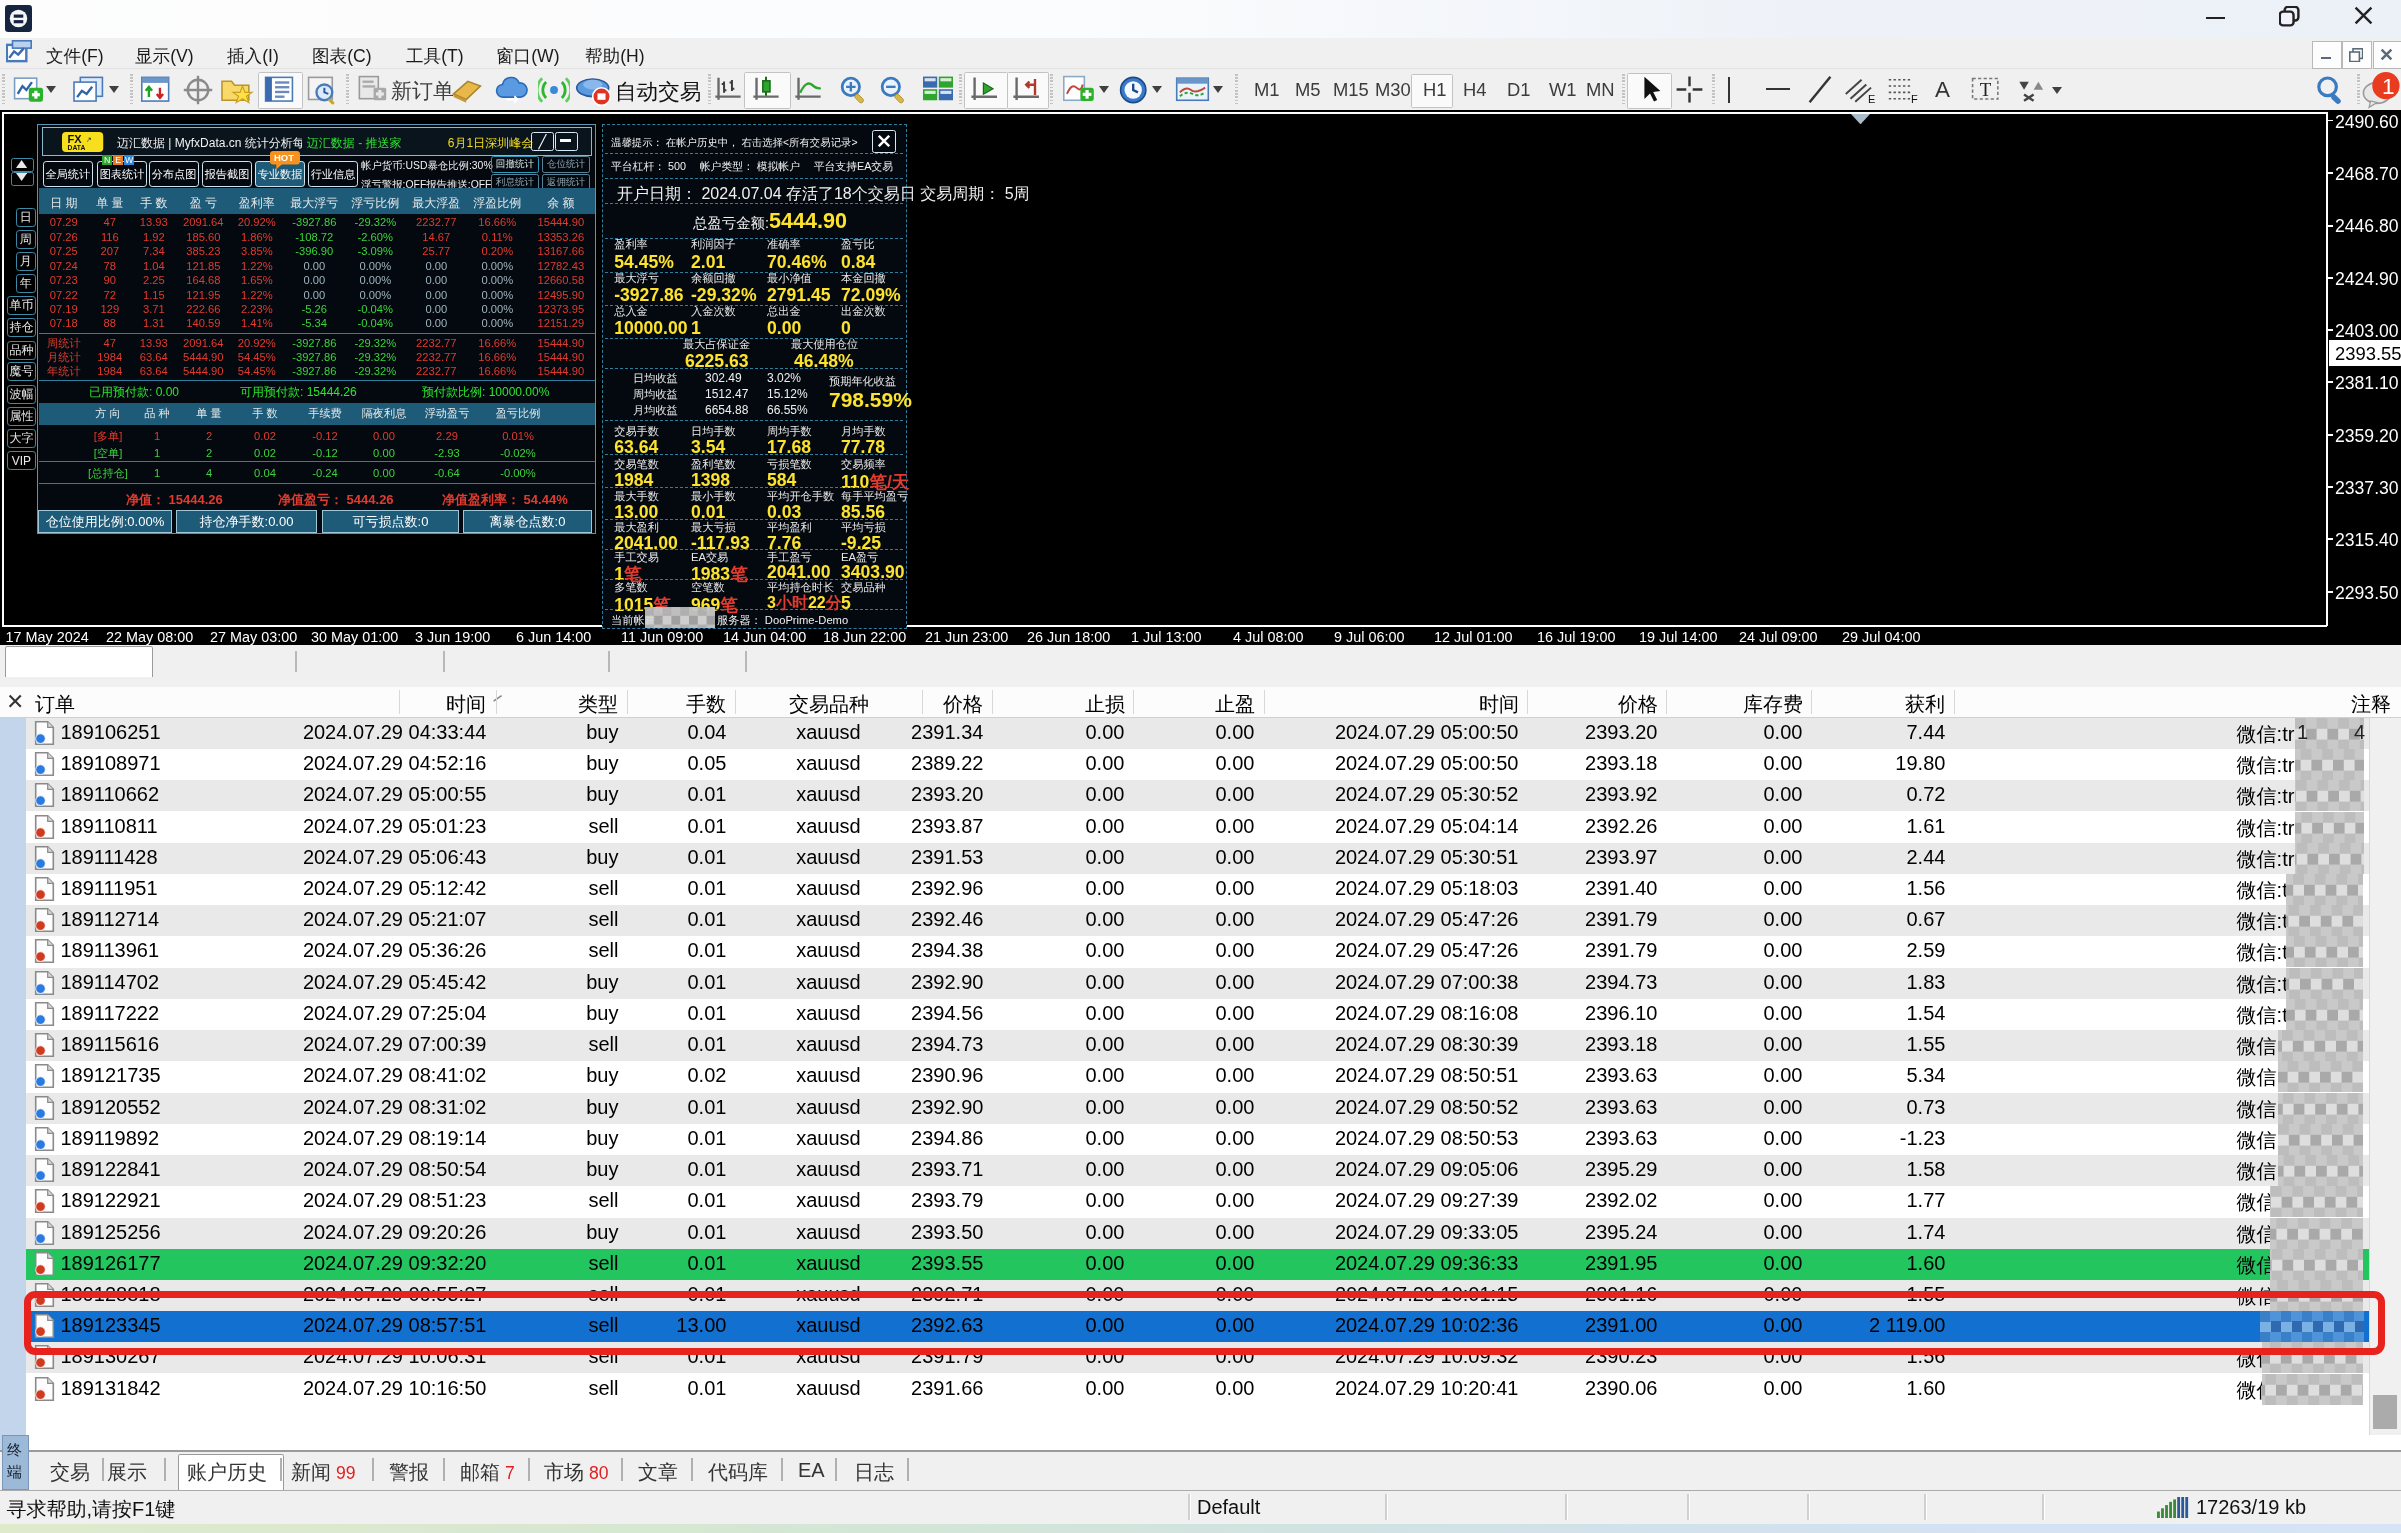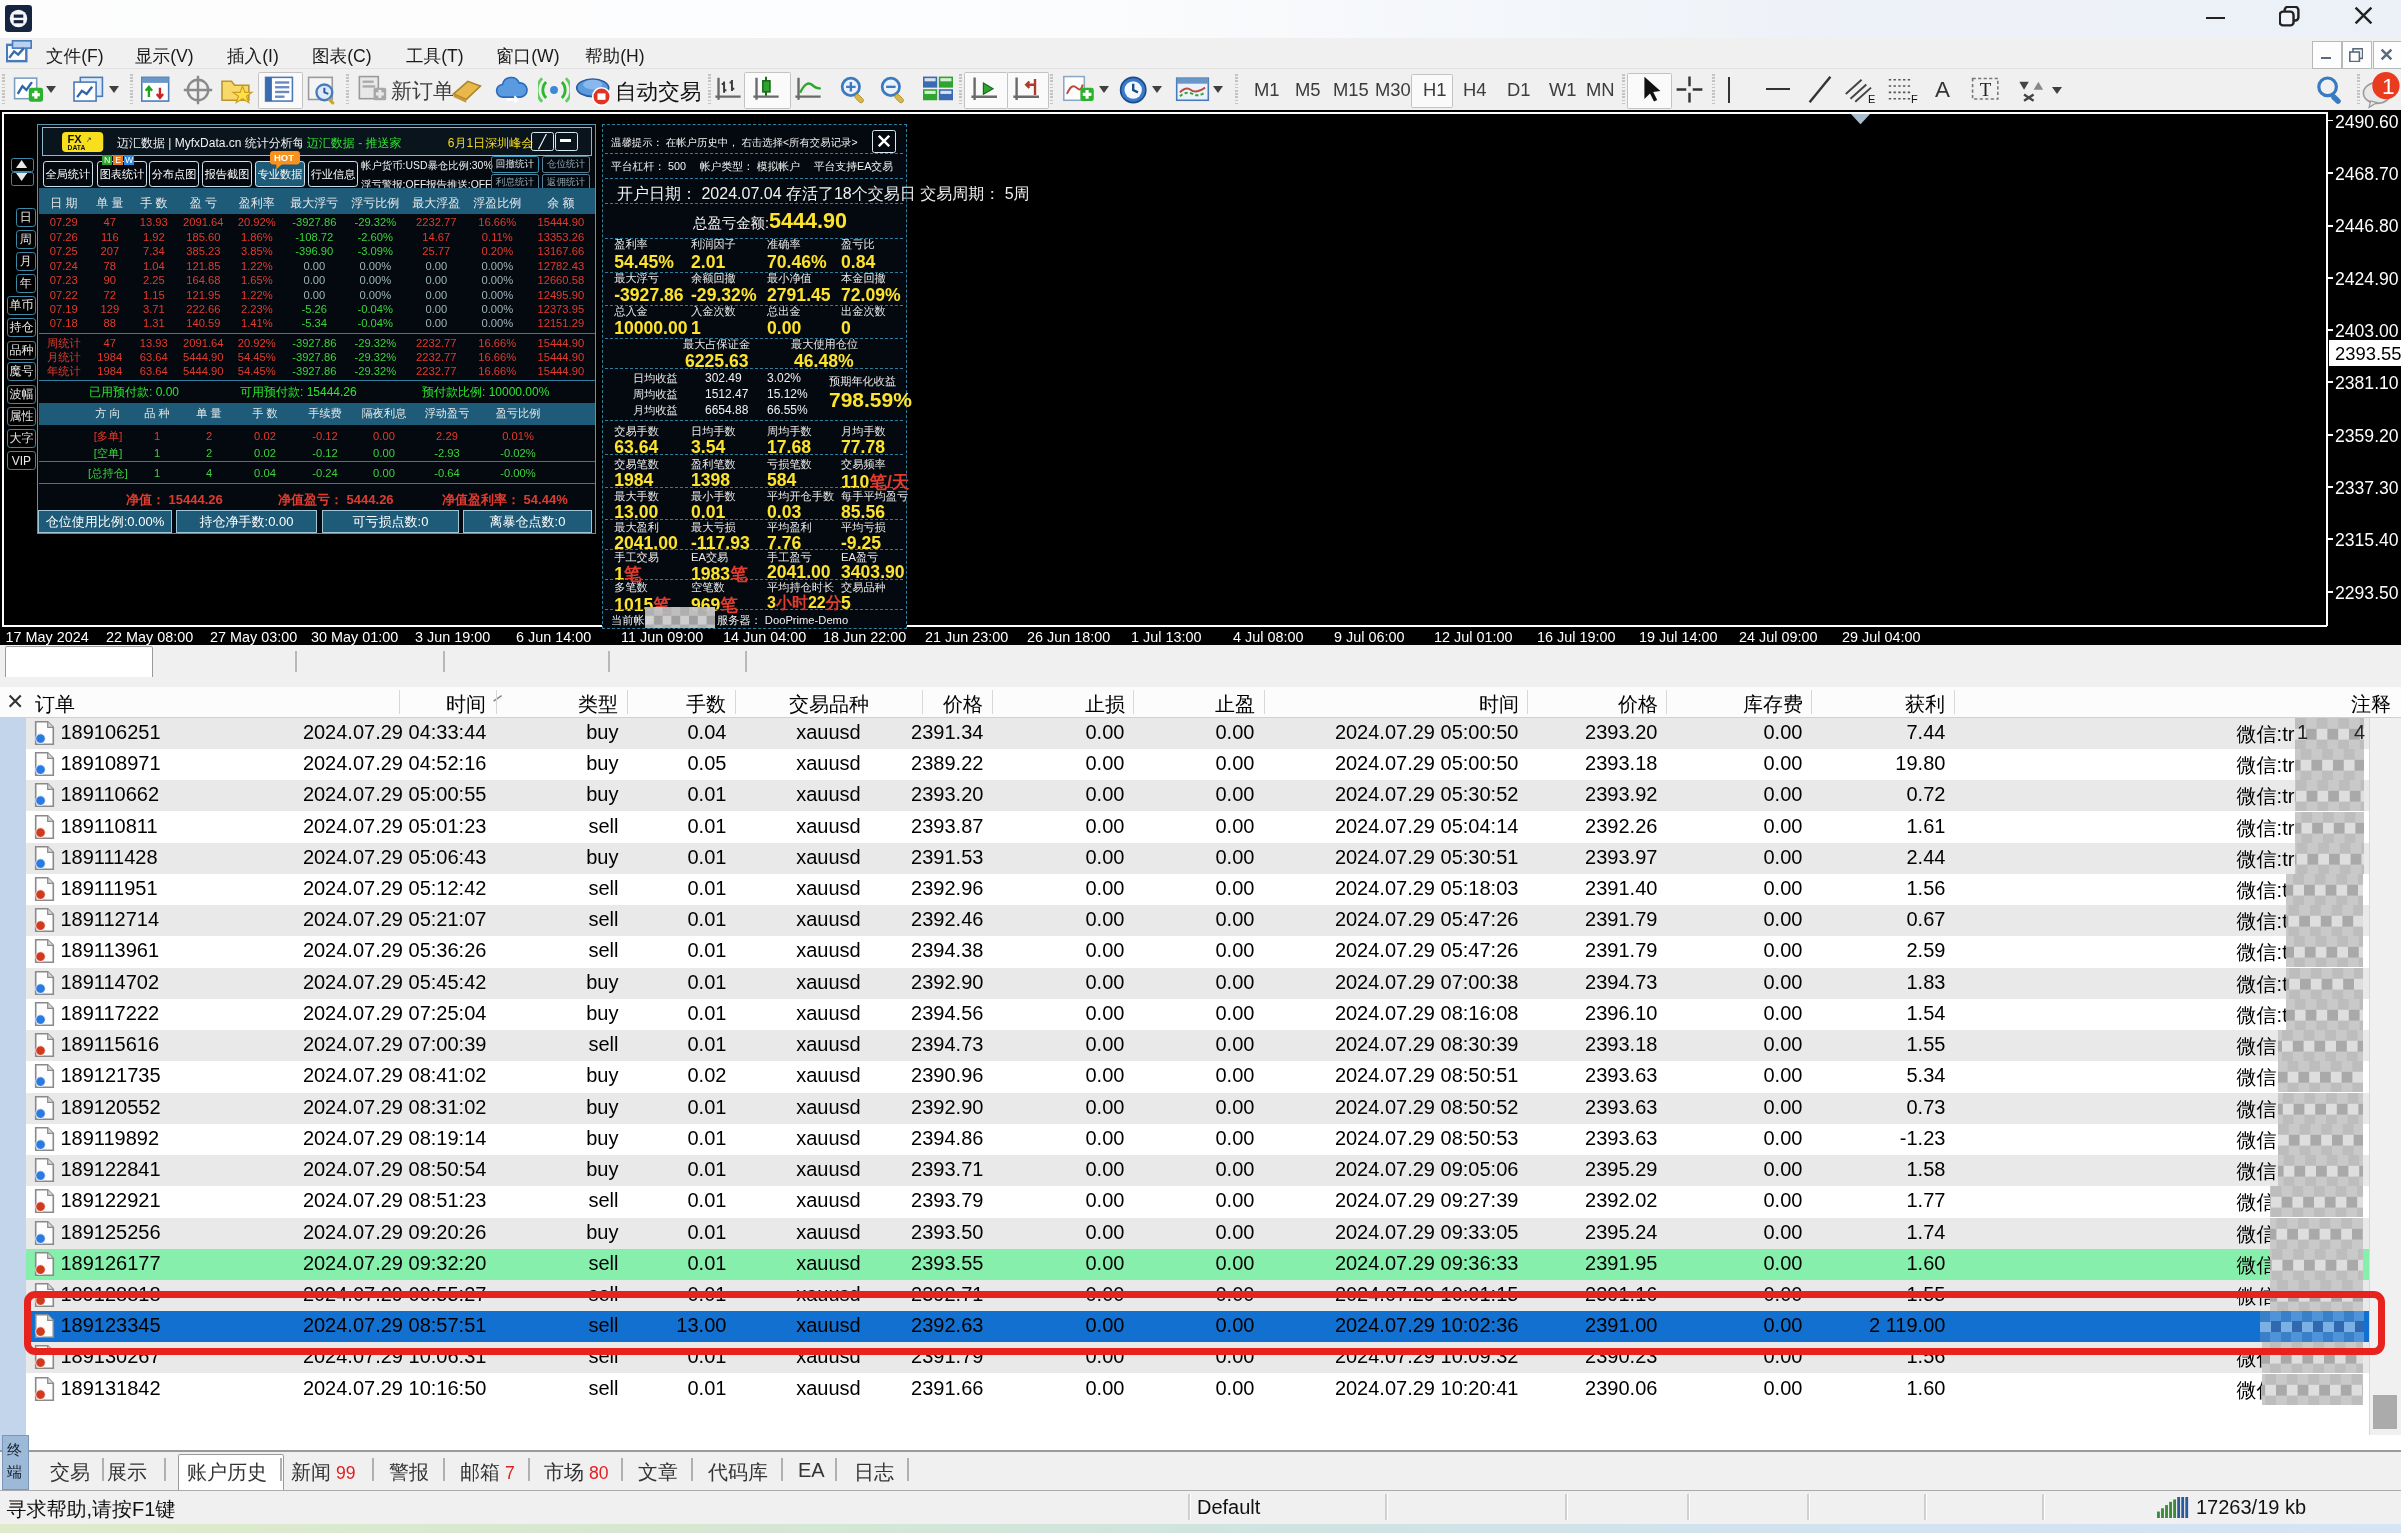--- a/index.html
+++ b/index.html
@@ -1111,21 +1111,21 @@
         <div class="abs cell" style="left:957px;transform:translateX(-100%)">2393.50</div>
         <div class="abs cell" style="left:1098px;transform:translateX(-100%)">0.00</div>
         <div class="abs cell" style="left:1228px;transform:translateX(-100%)">0.00</div>
         <div class="abs cell" style="left:1492px;transform:translateX(-100%)">2024.07.29 09:33:05</div>
         <div class="abs cell" style="left:1631px;transform:translateX(-100%)">2395.24</div>
         <div class="abs cell" style="left:1776px;transform:translateX(-100%)">0.00</div>
         <div class="abs cell" style="left:1919px;transform:translateX(-100%)">1.74</div>
         <div class="abs cell" style="left:2198px;width:70px;text-align:right">微信:tr</div>
         <div class="abs mos" style="left:2244px;width:93px;background:conic-gradient(#c9c9c9 90deg,#a9a9a9 90deg 180deg,#dedede 180deg 270deg,#bdbdbd 270deg);background-size:21.6px 21.6px;background-position:6.4px 0"></div>
       </div>
-      <div class="abs" style="left:26.4px;top:572px;width:2344px;height:31px;background:#86efac;color:#000">
+      <div class="abs" style="left:26.4px;top:572px;width:2344px;height:31px;background:#22c55e;color:#000">
         <svg class="abs" style="left:8px;top:3.2px" width="21" height="24" viewBox="0 0 26 30">
           <path d="M2 1 L17 1 L24 8 L24 29 L2 29 Z" fill="#fdfdfd" stroke="#8a8a8a" stroke-width="2"></path>
           <path d="M17 1 L17 8 L24 8" fill="#d8d8d8" stroke="#8a8a8a" stroke-width="1.5"></path>
           <circle cx="8" cy="22" r="6" fill="#d03a1e" stroke="#fff" stroke-width="1"></circle>
         </svg>
         <div class="abs cell" style="left:34px">189126177</div>
         <div class="abs cell" style="left:460px;transform:translateX(-100%)">2024.07.29 09:32:20</div>
         <div class="abs cell" style="left:592px;transform:translateX(-100%)">sell</div>
         <div class="abs cell" style="left:700px;transform:translateX(-100%)">0.01</div>
         <div class="abs cell" style="left:802px;transform:translateX(-50%)">xauusd</div>

